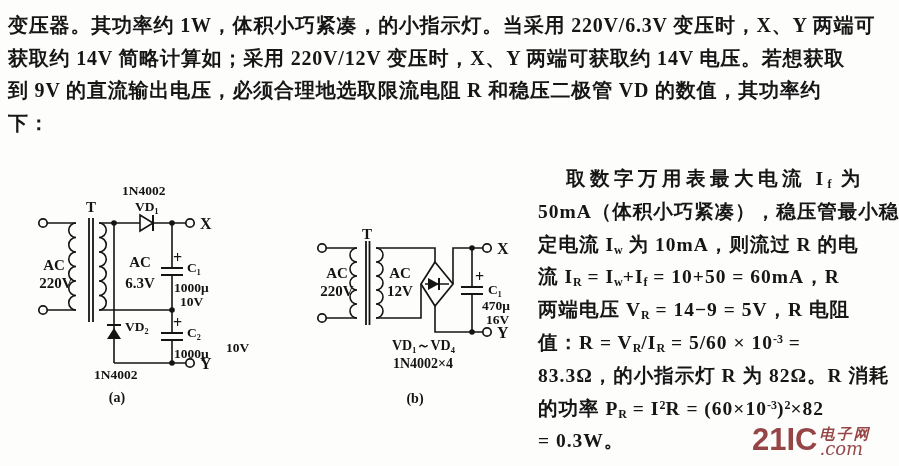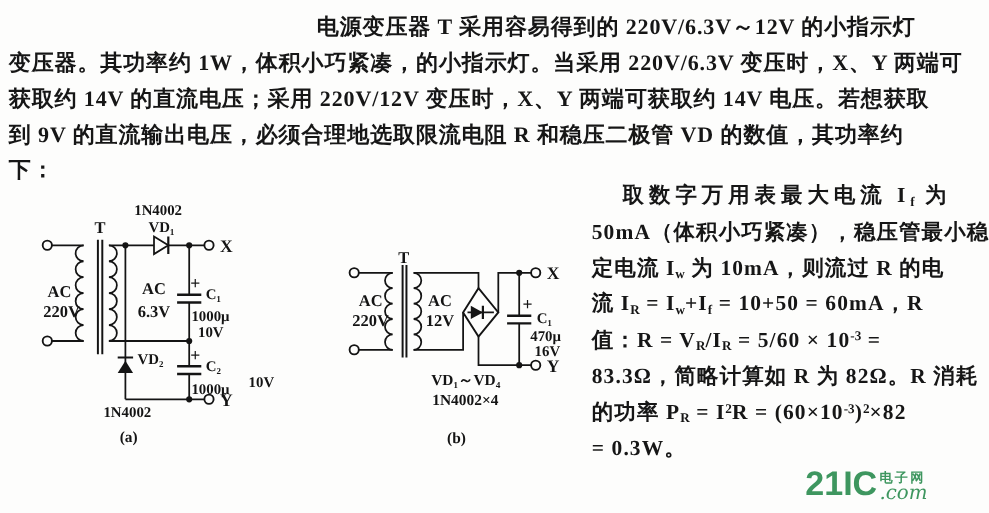--- a/index.html
+++ b/index.html
@@ -15,37 +15,36 @@
         letter-spacing:1px;white-space:nowrap;}
   .calc .tline{height:32.8px;line-height:32.8px;}
   .calc .indent{padding-left:28px;letter-spacing:4.5px;}
   .calc sub{font-size:12px;vertical-align:-3px;line-height:0;letter-spacing:0;}
   .calc sup{font-size:12px;vertical-align:6px;line-height:0;letter-spacing:0;}
   
   .circuit-a{position:absolute;left:30px;top:178px;}
   .circuit-b{position:absolute;left:298px;top:225px;}
   svg text{font-family:"Liberation Serif","DejaVu Serif",serif;font-weight:bold;fill:#141414;}
   
-  .watermark{position:absolute;left:732px;top:425px;display:flex;align-items:flex-start;
-             color:#15803d;opacity:.82;font-family:"Liberation Sans","DejaVu Sans",sans-serif;}
+  .watermark{position:absolute;left:752px;top:425px;display:flex;align-items:flex-start;
+             color:#7f1d1d;opacity:.82;font-family:"Liberation Sans","DejaVu Sans",sans-serif;}
   .wm-brand{font-weight:bold;font-size:31px;line-height:30px;}
   .wm-right{display:flex;flex-direction:column;margin-left:2px;padding-top:2px;}
-  .wm-cn{font-size:12px;font-weight:bold;letter-spacing:2px;line-height:14px;}
+  .wm-cn{font-size:15px;font-weight:bold;letter-spacing:2px;line-height:14px;font-style:italic;}
   .wm-com{font-family:"DejaVu Serif","Liberation Serif",serif;font-style:italic;font-weight:normal;
           font-size:18px;line-height:15px;}
 </style>
 </head>
 <body>
 
 <div class="page">
 
   <div class="intro">
-    <div class="tline indent">电源变压器 T 采用容易得到的 220V/6.3V～12V 的小指示灯</div>
     <div class="tline">变压器。其功率约 1W，体积小巧紧凑，的小指示灯。当采用 220V/6.3V 变压时，X、Y 两端可</div>
-    <div class="tline">获取约 14V 的直流电压；采用 220V/12V 变压时，X、Y 两端可获取约 14V 电压。若想获取</div>
+    <div class="tline">获取约 14V 简略计算如；采用 220V/12V 变压时，X、Y 两端可获取约 14V 电压。若想获取</div>
     <div class="tline">到 9V 的直流输出电压，必须合理地选取限流电阻 R 和稳压二极管 VD 的数值，其功率约</div>
     <div class="tline">下：</div>
   </div>
 
   <svg class="circuit-a" width="250" height="235" viewBox="0 0 250 235">
     <g stroke="#141414" stroke-width="1.6" fill="none">
       <path d="M17 45 H46 M17 132 H46 M69 45 H156 M84 45 V185 M69 132 H142
                M142 45 V90 M142 97 V132 M142 132 V155 M142 162 V185 M84 185 H156"></path>
       <path d="M46 45 A7.25 7.25 0 0 0 46 59.5 A7.25 7.25 0 0 0 46 74 A7.25 7.25 0 0 0 46 88.5 A7.25 7.25 0 0 0 46 103 A7.25 7.25 0 0 0 46 117.5 A7.25 7.25 0 0 0 46 132"></path>
       <path d="M69 45 A7.25 7.25 0 0 1 69 59.5 A7.25 7.25 0 0 1 69 74 A7.25 7.25 0 0 1 69 88.5 A7.25 7.25 0 0 1 69 103 A7.25 7.25 0 0 1 69 117.5 A7.25 7.25 0 0 1 69 132"></path>
@@ -127,22 +126,23 @@
     <text x="199" y="29" font-size="16">X</text>
     <text x="199" y="113" font-size="16">Y</text>
     <text x="117" y="178" font-size="14" text-anchor="middle">(b)</text>
   </svg>
 
   <div class="calc">
     <div class="tline indent">取数字万用表最大电流 I<sub>f</sub> 为</div>
     <div class="tline">50mA（体积小巧紧凑），稳压管最小稳</div>
     <div class="tline">定电流 I<sub>w</sub> 为 10mA，则流过 R 的电</div>
     <div class="tline">流 I<sub>R</sub> = I<sub>w</sub>+I<sub>f</sub> = 10+50 = 60mA，R</div>
+    <div class="tline">两端电压 V<sub>R</sub> = 14−9 = 5V，R 电阻</div>
     <div class="tline">值：R = V<sub>R</sub>/I<sub>R</sub> = 5/60 × 10<sup>-3</sup> =</div>
-    <div class="tline">83.3Ω，简略计算如 R 为 82Ω。R 消耗</div>
+    <div class="tline">83.3Ω，的小指示灯 R 为 82Ω。R 消耗</div>
     <div class="tline">的功率 P<sub>R</sub> = I<sup>2</sup>R = (60×10<sup>-3</sup>)<sup>2</sup>×82</div>
     <div class="tline">= 0.3W。</div>
   </div>
 
   <div class="watermark">
     <span class="wm-brand">21IC</span>
     <span class="wm-right">
       <span class="wm-cn">电子网</span>
       <span class="wm-com">.com</span>
     </span>

